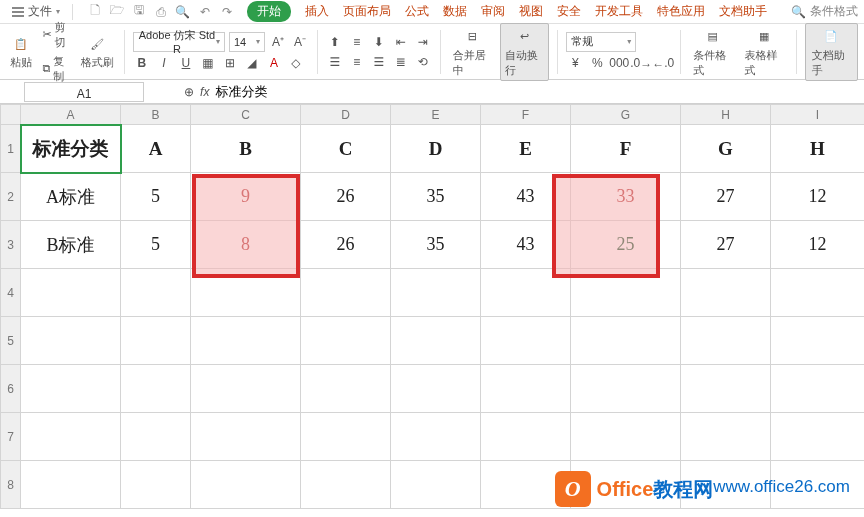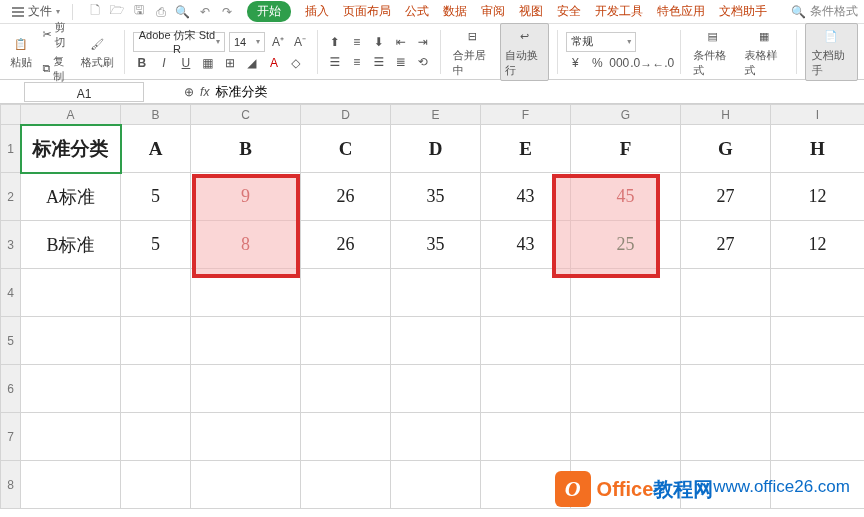--- a/index.html
+++ b/index.html
@@ -261,21 +261,21 @@
     <td class="cell">H</td>
   </tr>
   <tr>
     <th class="rowhead">2</th>
     <td class="cell">A标准</td>
     <td class="cell">5</td>
     <td class="cell" style="color:#b52a2a">9</td>
     <td class="cell">26</td>
     <td class="cell">35</td>
     <td class="cell">43</td>
-    <td class="cell" style="color:#b52a2a">45</td>
+    <td class="cell" style="color:#b52a2a">33</td>
     <td class="cell">27</td>
     <td class="cell">12</td>
   </tr>
   <tr>
     <th class="rowhead">3</th>
     <td class="cell">B标准</td>
     <td class="cell">5</td>
     <td class="cell" style="color:#b52a2a">8</td>
     <td class="cell">26</td>
     <td class="cell">35</td>

